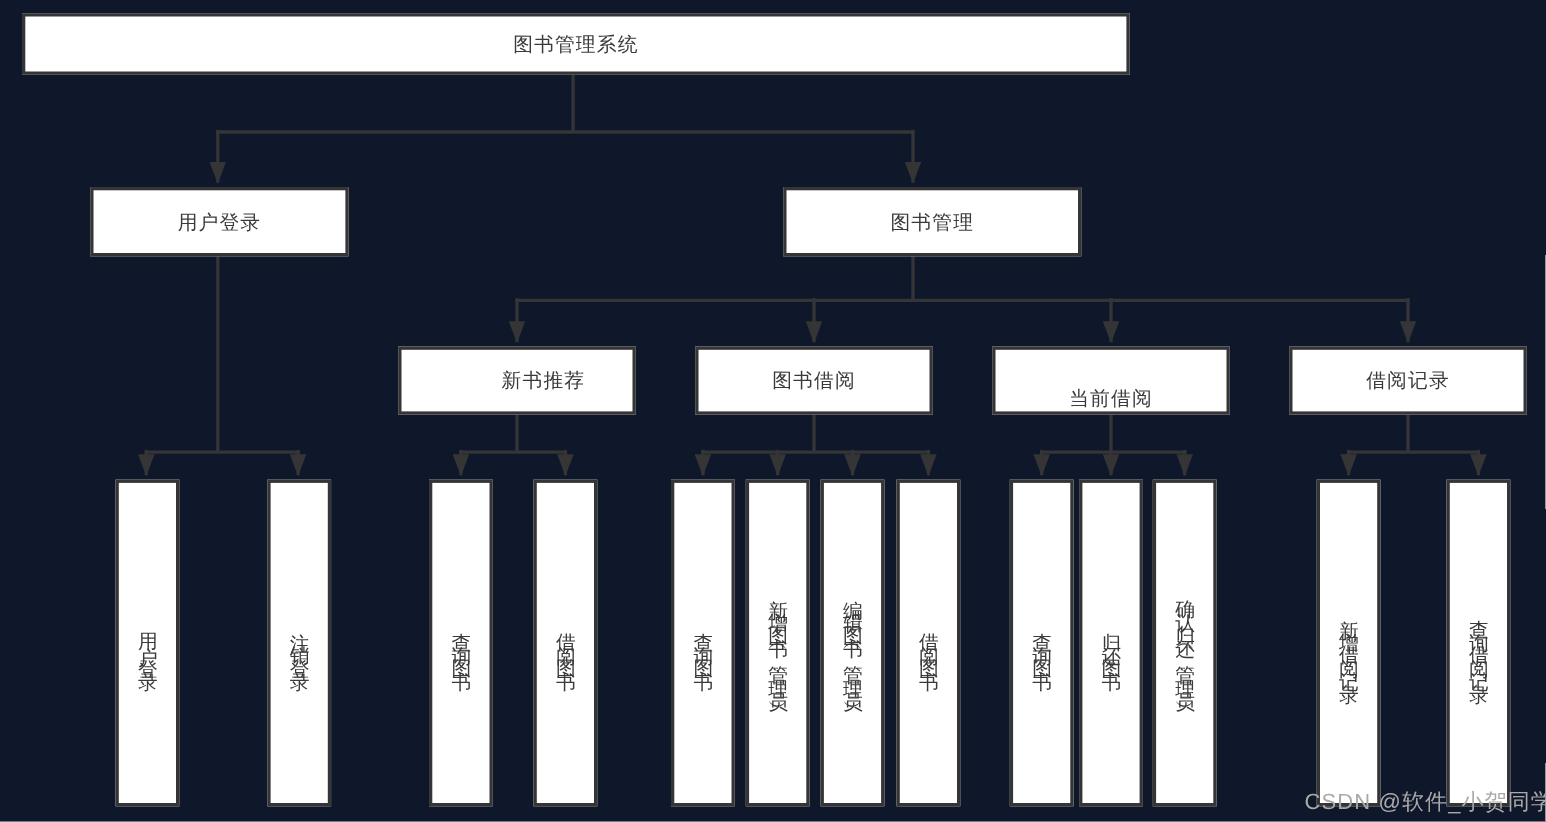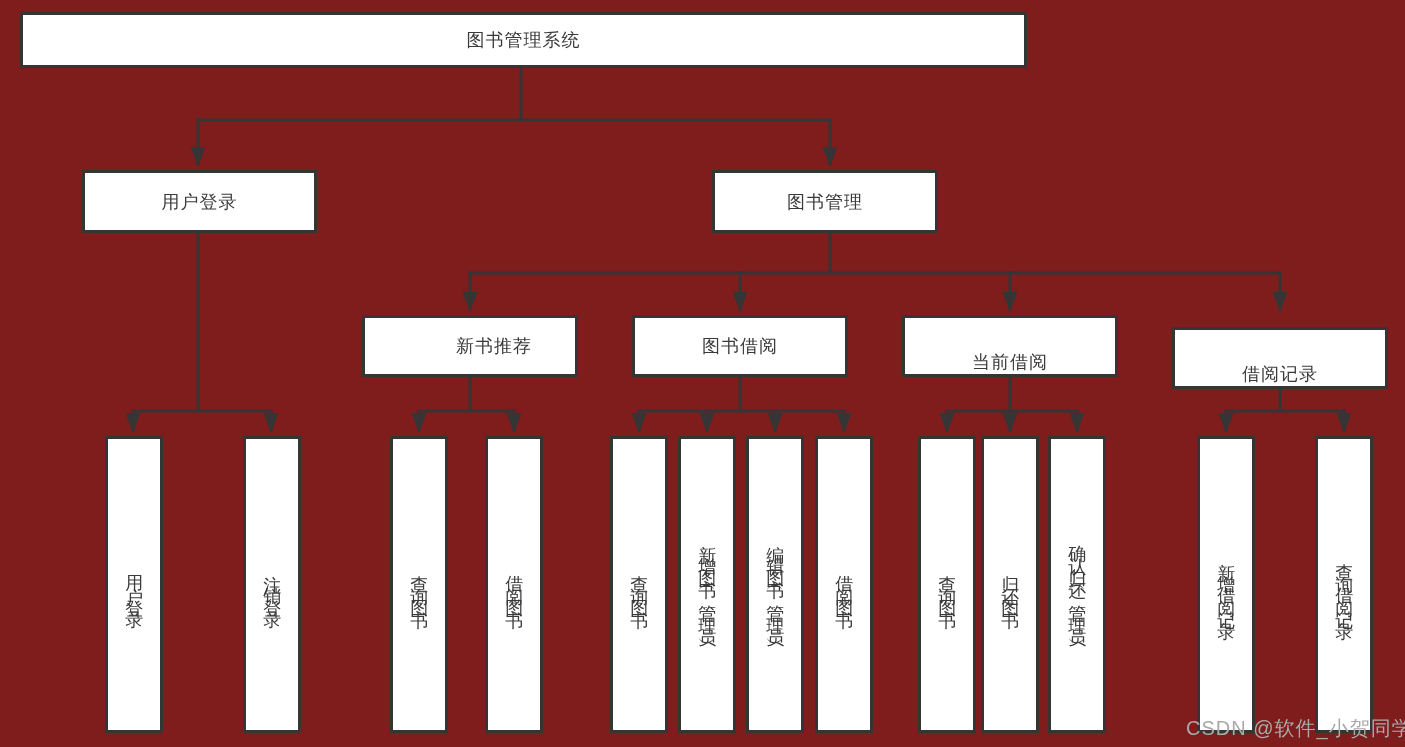--- a/index.html
+++ b/index.html
@@ -4,21 +4,21 @@
 <style>
   html, body {
     margin: 0;
     padding: 0;
     background: #ffffff;
   }
   #stage {
     position: relative;
     width: 1405px;
     height: 747px;
-    background: #7f1d1d;
+    background: #0f172a;
     overflow: hidden;
     font-family: "Liberation Sans", "DejaVu Sans", sans-serif;
   }
   #connectors {
     position: absolute;
     left: 0;
     top: 0;
     width: 1405px;
     height: 747px;
   }
@@ -122,34 +122,34 @@
     <path d="M1344,409 L1344,432" marker-end="url(#arrow)"></path>
   </svg>
 
   <div class="node h-node root-node">
     <span>图书管理系统</span>
   </div>
 
   <div class="node h-node" style="left:82px; top:170px; width:235px; height:63px;">
     <span>用户登录</span>
   </div>
-  <div class="node h-node" style="left:712px; top:170px; width:226px; height:63px;">
+  <div class="node h-node" style="left:712px; top:170px; width:271px; height:63px;">
     <span>图书管理</span>
   </div>
 
   <div class="node h-node" style="left:362px; top:315px; width:216px; height:62px;padding-left:48px;">
     <span>新书推荐</span>
   </div>
   <div class="node h-node" style="left:632px; top:315px; width:216px; height:62px;">
     <span>图书借阅</span>
   </div>
   <div class="node h-node" style="left:902px; top:315px; width:216px; height:62px;align-items:flex-end;">
     <span>当前借阅</span>
   </div>
-  <div class="node h-node" style="left:1172px; top:327px; width:216px; height:62px;align-items:flex-end;">
+  <div class="node h-node" style="left:1172px; top:315px; width:216px; height:62px;">
     <span>借阅记录</span>
   </div>
 
   <div class="node v-node" style="left:105px;">
     <span class="v-text">用户登录</span>
   </div>
   <div class="node v-node" style="left:243px;">
     <span class="v-text">注销登录</span>
   </div>
 

